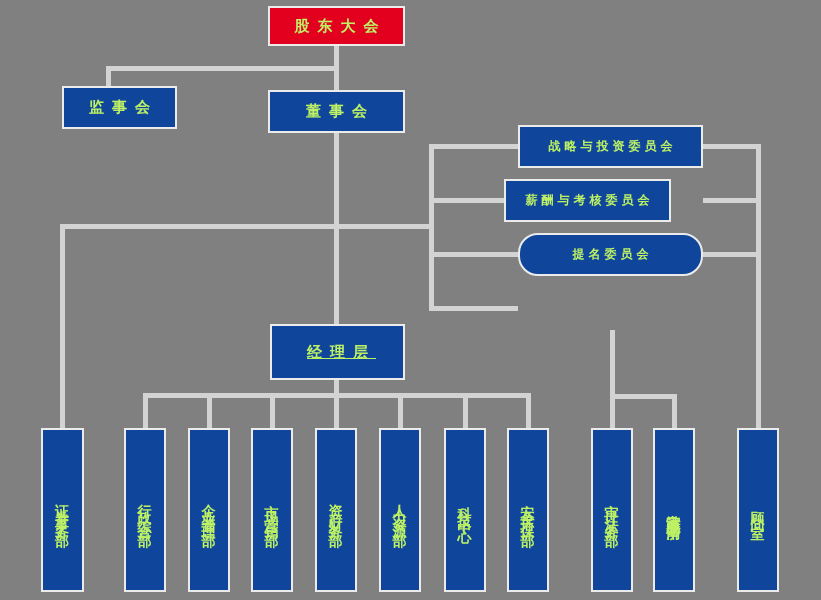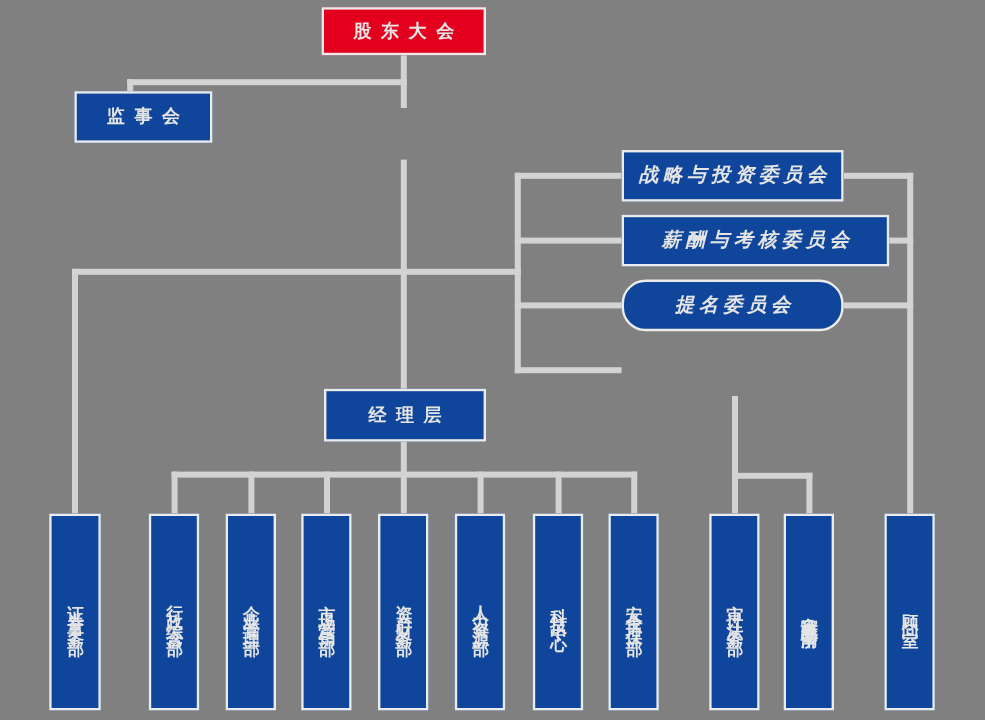--- a/index.html
+++ b/index.html
@@ -18,62 +18,61 @@
     position:absolute;
     background:#d3d3d3;
     z-index:1;
   }
   
   .node{
     position:absolute;
     box-sizing:border-box;
     background:#0f469c;
     border:2px solid #ebebeb;
-    color:#e5e5e5;
+    color:#bef264;
     display:flex;
     align-items:center;
     justify-content:center;
     z-index:2;
     font-weight:bold;
   }
   .node.red{background:#e3001f;}
   .h-label{
     font-size:15px;
     letter-spacing:8px;
     margin-right:-8px;
     white-space:nowrap;
   }
   .c-label{
-    font-size:16px;
+    font-size:12px;
     letter-spacing:4px;
     margin-right:-4px;
     white-space:nowrap;
-    font-style:italic;
   }
   .vert{
     writing-mode:vertical-rl;
     text-orientation:mixed;
   }
   .v-label{
     font-size:14px;
     letter-spacing:7px;
     line-height:1;
   }
   .v-label.tight{
     letter-spacing:1.5px;
   }
   
   .n-shareholders{left:268px;top:6px;width:137px;height:40px;}
-  .n-supervisors {left:62px; top:76px;width:115px;height:43px;justify-content:center;}
+  .n-supervisors {left:62px; top:86px;width:115px;height:43px;justify-content:center;}
   .n-board       {left:268px;top:90px;width:137px;height:43px;}
   .n-comm0{left:518px;top:125px;width:185px;height:43px;}
-  .n-comm1{left:518px;top:179px;width:223px;height:43px;}
+  .n-comm1{left:504px;top:179px;width:167px;height:43px;}
   .n-comm2{left:518px;top:233px;width:185px;height:43px;border-radius:20px;}
   .n-comm3{left:518px;top:287px;width:185px;height:43px;}
-  .n-management{left:270px;top:324px;width:135px;height:44px;}
+  .n-management{left:270px;top:324px;width:135px;height:56px;text-decoration:underline;}
   .dept{top:428px;height:164px;width:42px;}
   .n-dept0{left:41px;width:43px;}
   .n-dept1{left:124px;}
   .n-dept2{left:188px;}
   .n-dept3{left:251px;}
   .n-dept4{left:315px;}
   .n-dept5{left:379px;}
   .n-dept6{left:444px;}
   .n-dept7{left:507px;}
   .n-dept8{left:591px;}
@@ -140,20 +139,23 @@
   <div class="line l-drop5"></div>
   <div class="line l-drop6"></div>
   <div class="line l-drop7"></div>
 
   <div class="node red n-shareholders">
     <span class="h-label">股东大会</span>
   </div>
   <div class="node n-supervisors">
     <span class="h-label">监事会</span>
   </div>
+  <div class="node n-board">
+    <span class="h-label">董事会</span>
+  </div>
 
   <div class="node n-comm0">
     <span class="c-label">战略与投资委员会</span>
   </div>
   <div class="node n-comm1">
     <span class="c-label">薪酬与考核委员会</span>
   </div>
   <div class="node n-comm2">
     <span class="c-label">提名委员会</span>
   </div>

